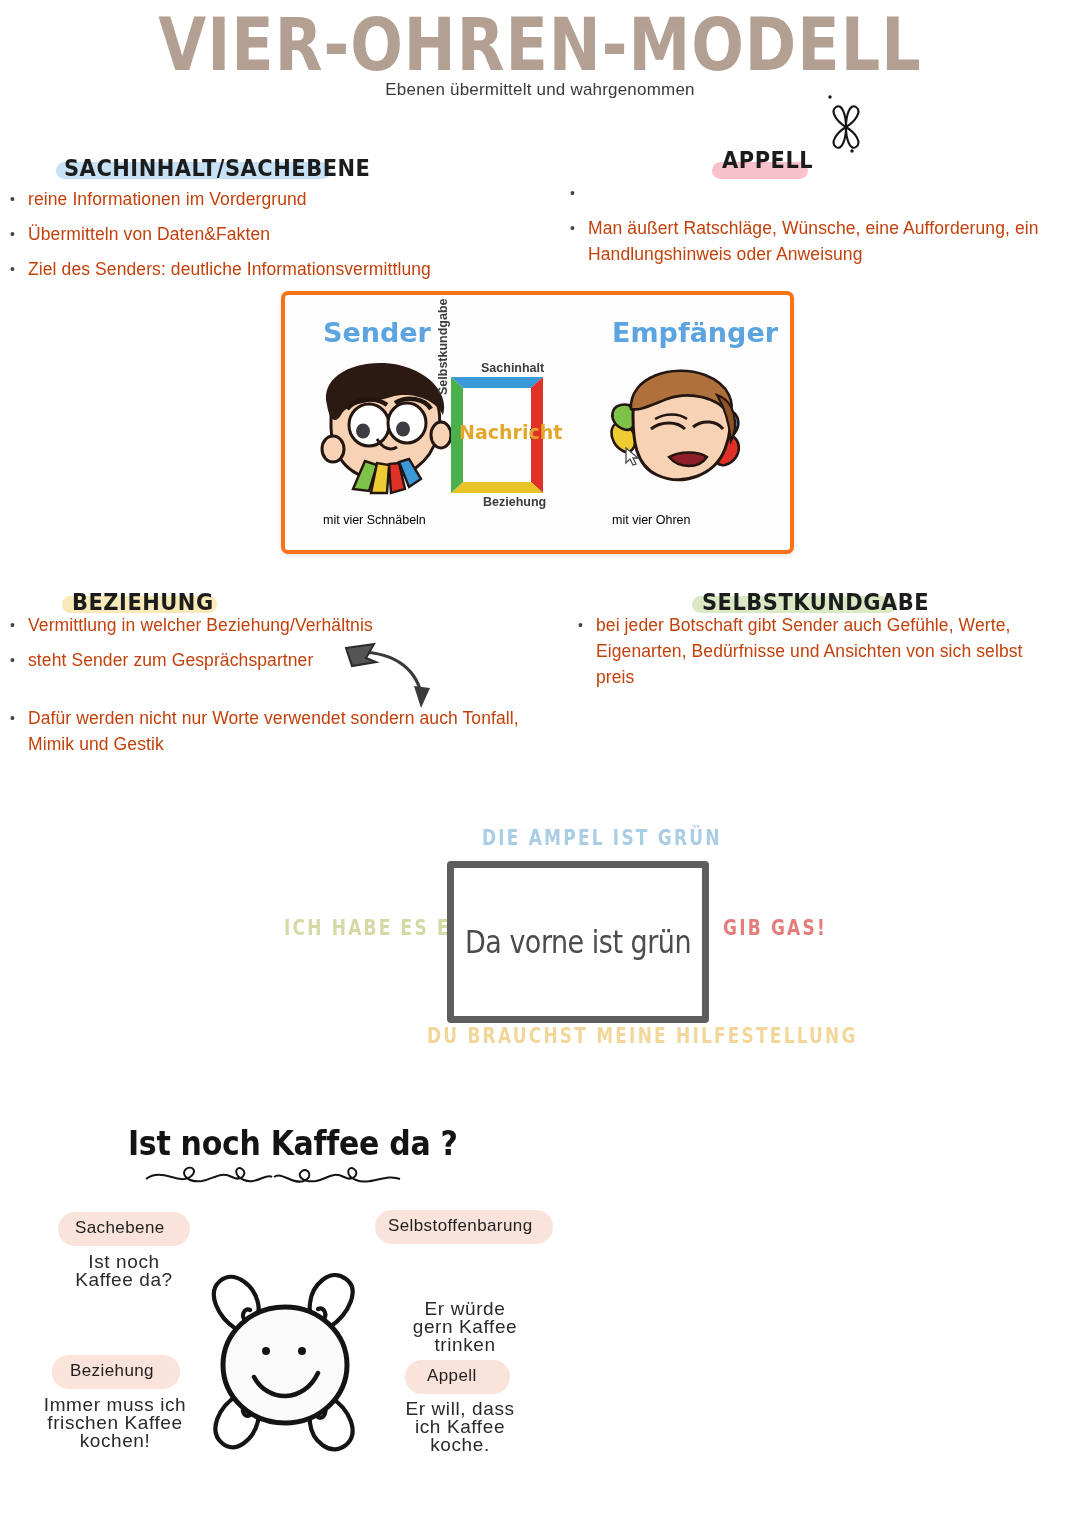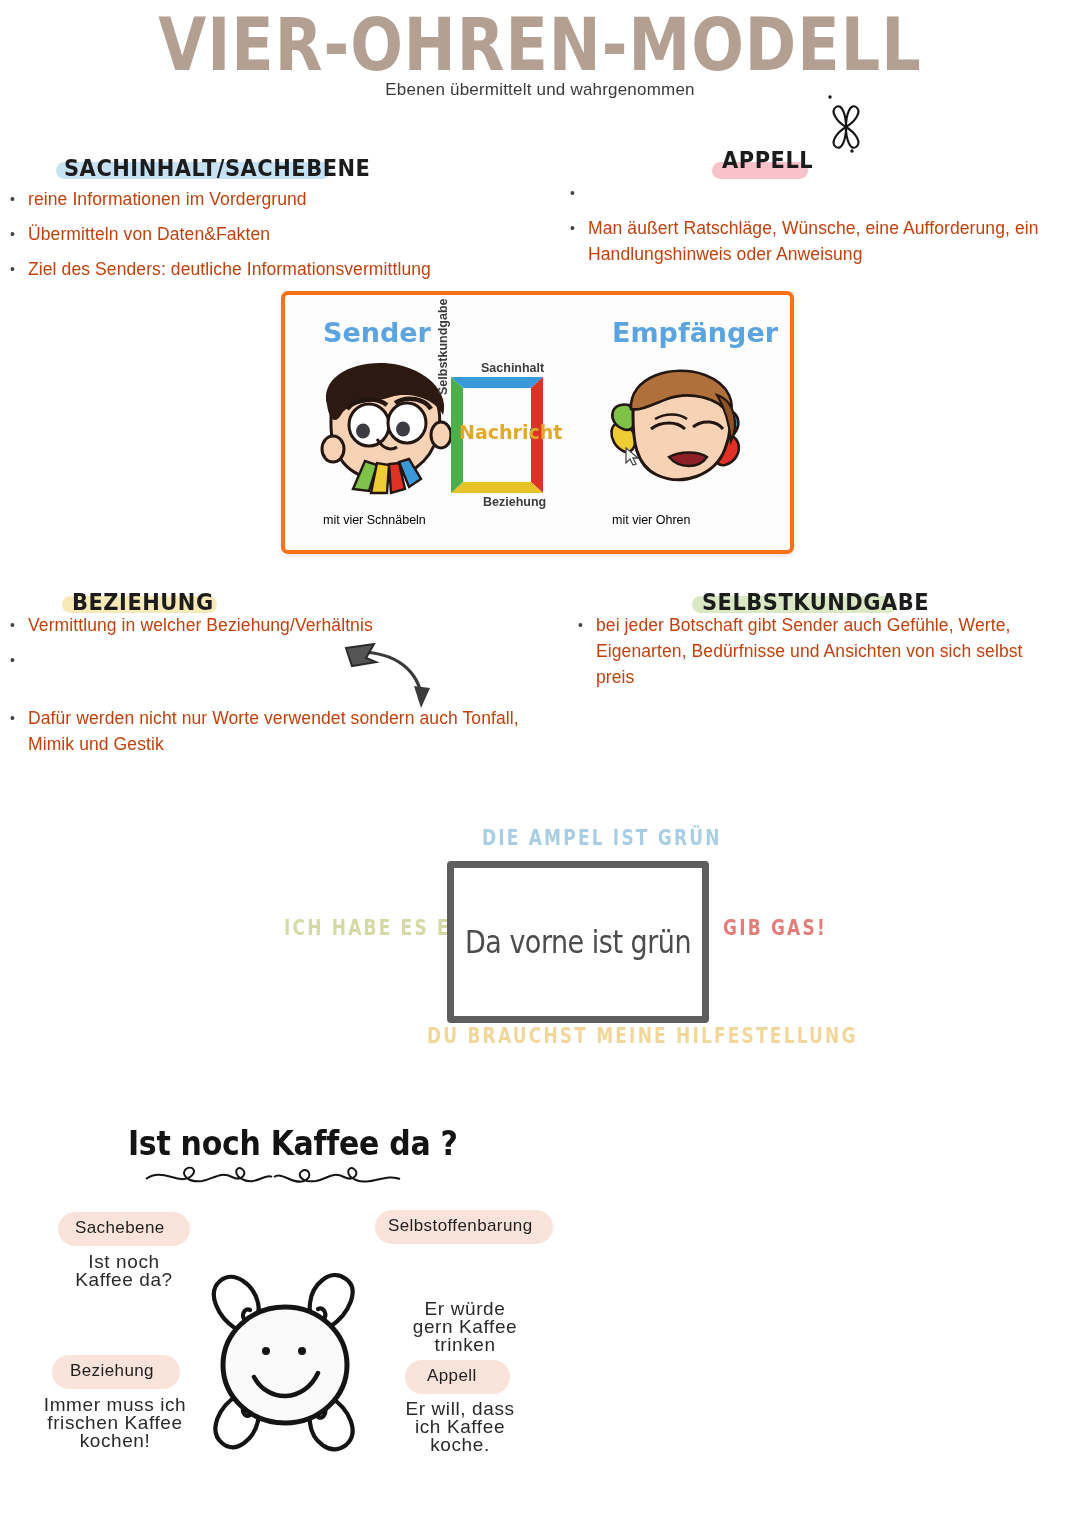--- a/index.html
+++ b/index.html
@@ -312,20 +312,21 @@
 <div class="hl" style="left:62px;top:596px;width:155px;height:17px;background:#f8eab8;"></div>
 <div class="sec-head" style="left:66px;top:589px;">BEZIEHUNG</div>
 
 <div class="blist" style="left:10px;top:612px;width:520px;">
   <div class="row">
     <span class="bullet">•</span>
     <span class="txt">Vermittlung in welcher Beziehung/Verhältnis</span>
   </div>
   <div class="row">
     <span class="bullet">•</span>
+    <span class="txt">steht Sender zum Gesprächspartner</span>
   </div>
   <div class="row" style="margin-top:32px;">
     <span class="bullet">•</span>
     <span class="txt">Dafür werden nicht nur Worte verwendet sondern auch Tonfall, Mimik und Gestik</span>
   </div>
 </div>
 
 <svg style="position:absolute;left:340px;top:636px;" width="130" height="80" viewBox="0 0 130 80">
   <path d="M18 16 C 58 16, 78 36, 82 62" fill="none" stroke="#3a3a3a" stroke-width="3.2"></path>
   <path d="M6 12 L34 8 L26 22 L36 26 L12 30 Z" fill="#555" stroke="#2b2b2b" stroke-width="2"></path>

